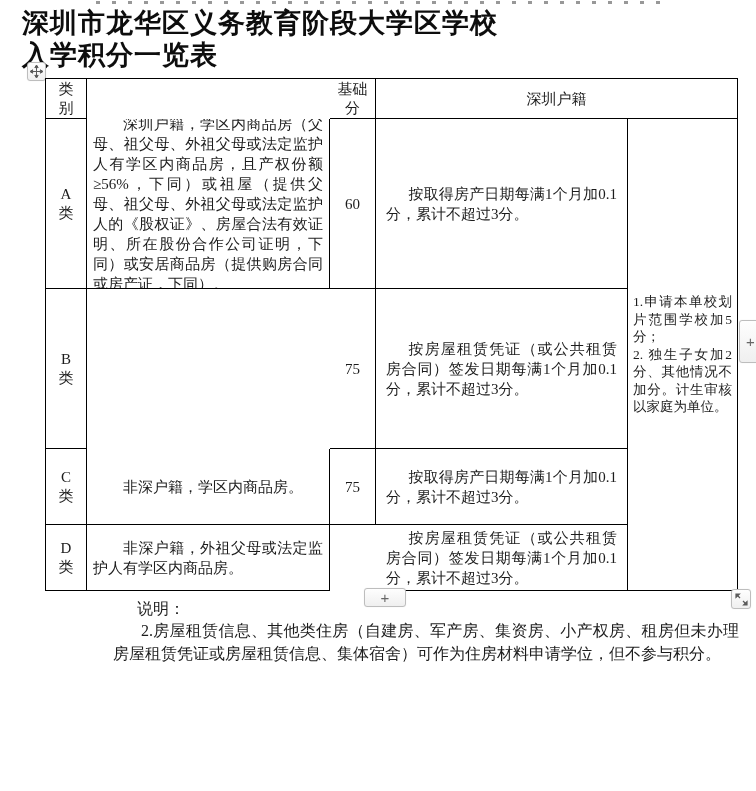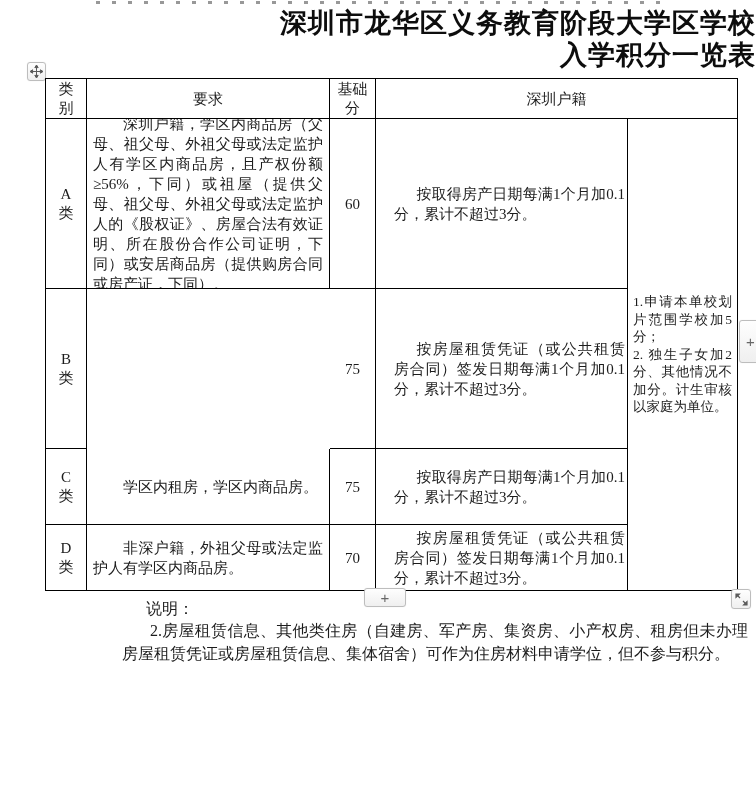--- a/index.html
+++ b/index.html
@@ -9,21 +9,21 @@
     font-family:"Liberation Serif","DejaVu Serif",serif; color:#1c1c1c;
   }
   
   .top-artifact {
     position:absolute; top:1px; left:96px; width:566px; height:3px;
     background:repeating-linear-gradient(90deg,#444 0 4px,transparent 4px 16px);
     opacity:.55;
   }
   .doc-title {
     position:absolute; top:7px; left:0; width:756px; padding-left:22px;
-    text-align:right; font-family:"Liberation Sans","DejaVu Sans",sans-serif;
+    text-align:left; font-family:"Liberation Sans","DejaVu Sans",sans-serif;
     font-weight:bold; font-size:27px; line-height:32px; color:#0d0d0d;
     letter-spacing:1px; white-space:pre-line;
   }
   
   .score-table {
     position:absolute; left:45px; top:78px;
     display:grid;
     grid-template-columns:41px 243px 46px 252px 110px;
     grid-template-rows:40px 170px 160px 76px 66px;
     border-top:1.6px solid #000; border-left:1.6px solid #000;
@@ -35,26 +35,26 @@
   }
   .c1{grid-column:1} .c2{grid-column:2} .c3{grid-column:3} .c4{grid-column:4}
   .r1{grid-row:1} .r2{grid-row:2} .r3{grid-row:3} .r4{grid-row:4} .r5{grid-row:5}
   .span-bonus { grid-column:4 / 6; }
   .span-side  { grid-column:5; grid-row:2 / 6; }
   .center { align-items:center; text-align:center; }
   .stacked { white-space:pre-line; line-height:19px; }
   .req { padding:3px 6px; }
   .req .txt { text-align:justify; text-indent:2em; width:100%; }
   .bonus { padding:3px 10px; }
-  .bonus .txt { text-align:justify; text-indent:1.5em; width:100%;margin-left:8px; }
+  .bonus .txt { text-align:justify; text-indent:1.5em; width:100%; }
   .side-note { padding:2px 5px; font-size:13.5px; line-height:17.5px; }
   .side-note .txt { white-space:pre-line; text-align:justify; width:100%; }
   
   .notes {
-    position:absolute; left:122px; top:598px; width:626px;
+    position:absolute; left:113px; top:598px; width:626px;
     font-size:16px; line-height:22.4px;
   }
   .notes p { text-align:justify; text-indent:1.75em; }
   
   .handle-btn {
     position:absolute; border:1px solid #bdbdbd; border-radius:3px;
     background:linear-gradient(#fefefe,#efefef);
     display:flex; align-items:center; justify-content:center;
     color:#666; box-shadow:0 0 1px rgba(0,0,0,.15); cursor:pointer;
     font-family:"Liberation Sans","DejaVu Sans",sans-serif;
@@ -85,21 +85,20 @@
         <polygon points="13,6.5 10.4,4.8 10.4,8.2"></polygon>
       </g>
     </svg>
   </span>
 </button>
 
 <div class="score-table">
 
   <div class="cell c1 r1 center stacked">类
 别</div>
-  <div class="cell c2 r1 center">要求</div>
   <div class="cell c3 r1 center stacked">基础
 分</div>
   <div class="cell r1 span-bonus center">深圳户籍</div>
 
   <div class="cell c1 r2 center stacked">A
 类</div>
   <div class="cell c2 r2 req">
       <div class="txt">深圳户籍，学区内商品房（父母、祖父母、外祖父母或法定监护人有学区内商品房，且产权份额≥56%，下同）或祖屋（提供父母、祖父母、外祖父母或法定监护人的《股权证》、房屋合法有效证明、所在股份合作公司证明，下同）或安居商品房（提供购房合同或房产证，下同）。</div>
     </div>
   <div class="cell c3 r2 center">60</div>
@@ -115,33 +114,32 @@
   <div class="cell c1 r3 center stacked">B
 类</div>
   <div class="cell c3 r3 center">75</div>
   <div class="cell c4 r3 bonus">
       <div class="txt">按房屋租赁凭证（或公共租赁房合同）签发日期每满1个月加0.1分，累计不超过3分。</div>
     </div>
 
   <div class="cell c1 r4 center stacked">C
 类</div>
   <div class="cell c2 r4 req">
-      <div class="txt">学区内租房，学区内商品房。</div>
+      <div class="txt">非深户籍，学区内商品房。</div>
     </div>
   <div class="cell c3 r4 center">75</div>
   <div class="cell c4 r4 bonus">
       <div class="txt">按取得房产日期每满1个月加0.1分，累计不超过3分。</div>
     </div>
 
   <div class="cell c1 r5 center stacked">D
 类</div>
   <div class="cell c2 r5 req">
       <div class="txt">非深户籍，外祖父母或法定监护人有学区内商品房。</div>
     </div>
-  <div class="cell c3 r5 center">70</div>
   <div class="cell c4 r5 bonus">
       <div class="txt">按房屋租赁凭证（或公共租赁房合同）签发日期每满1个月加0.1分，累计不超过3分。</div>
     </div>
 </div>
 
 <button class="handle-btn insert-row">+</button>
 <button class="handle-btn insert-col">+</button>
 
 <button class="handle-btn resize-handle" aria-label="resize table">
   <span>

